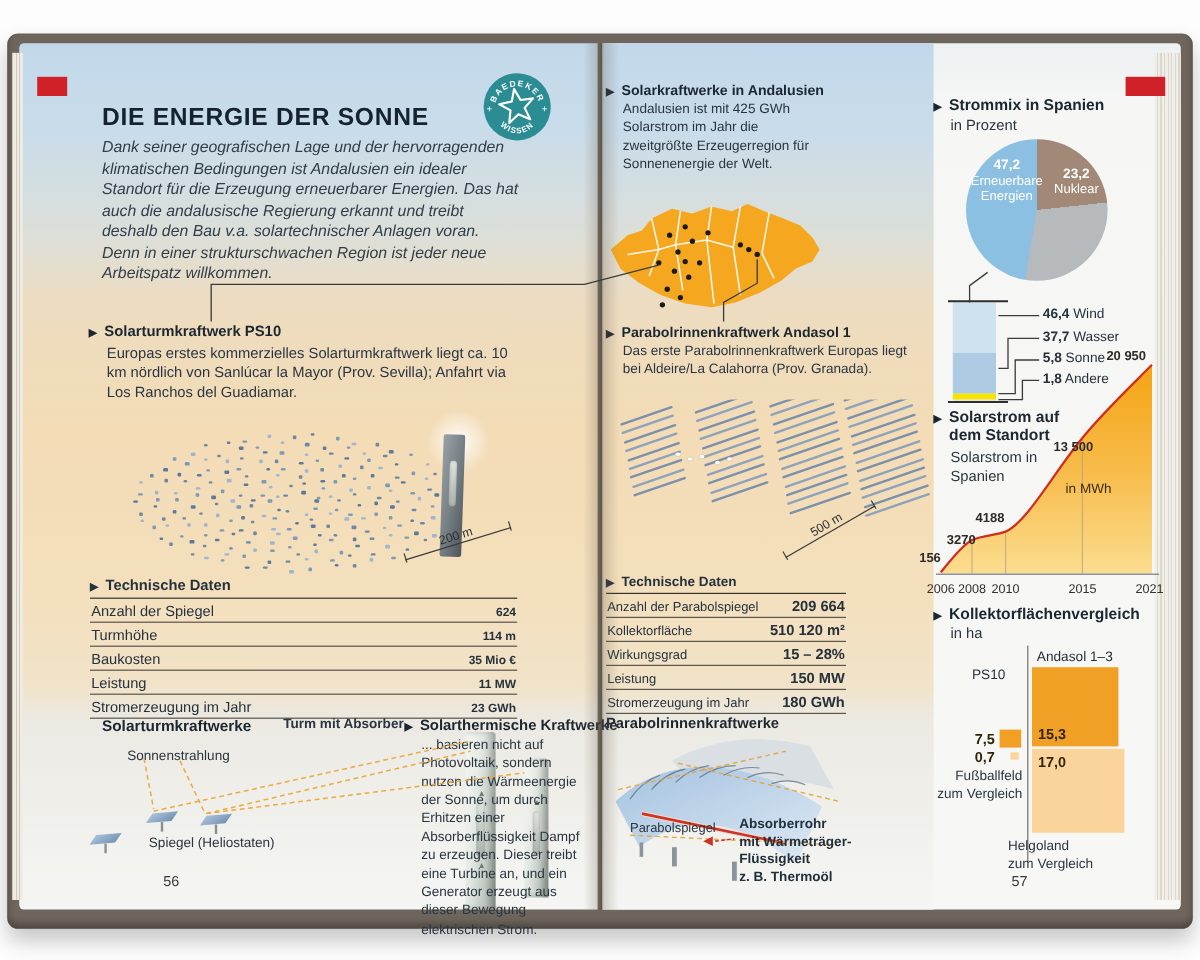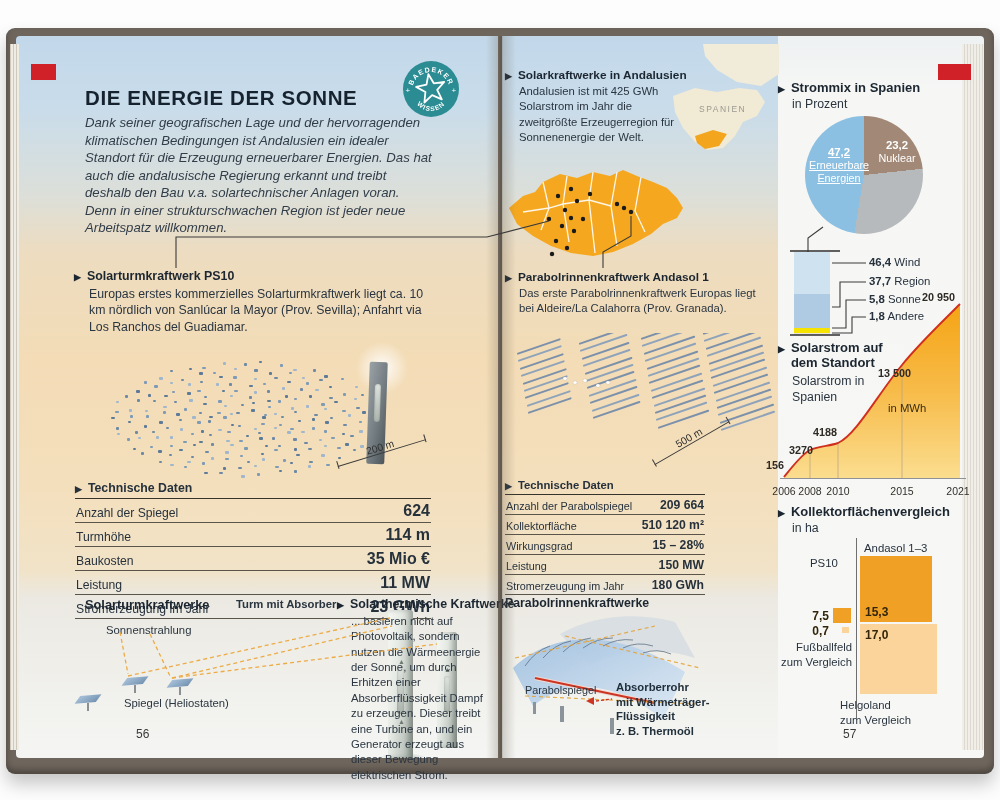--- a/index.html
+++ b/index.html
@@ -34,21 +34,21 @@
   .body-txt{font-size:12.3px;line-height:1.33;color:#2a3540;}
   .small-txt{font-size:11.3px;line-height:1.36;color:#2a3540;}
   .lbl{font-size:11.3px;color:#2a3540;}
   
   .ttable{color:#26313c;}
   .thead{display:flex;gap:6px;align-items:baseline;font-weight:bold;font-size:12.3px;
          padding-bottom:3px;border-bottom:1.6px solid #36322c;}
   .trow{display:flex;justify-content:space-between;align-items:flex-end;
         border-bottom:1.1px solid #5a544a;padding:3px 1px 2px 1px;}
   .trow .lab{font-size:12.2px;}
-  .trow .val{font-weight:bold;font-size:16px;}
+  .trow .val{font-weight:bold;font-size:10px;}
   .ttable.cond .trow .lab{font-size:10.8px;}
   .ttable.cond .trow .val{font-size:12.2px;}
   
   #helio-field{left:85px;top:348px;width:310px;height:138px;overflow:hidden;}
   .hdot{position:absolute;width:3.4px;height:2.4px;border-radius:1px;}
   #andasol-field{left:515px;top:333px;width:260px;height:142px;overflow:hidden;}
   .arow{position:absolute;height:1.8px;border-radius:1px;transform:rotate(-19deg);transform-origin:left center;}
   .adot{position:absolute;width:4px;height:3px;background:#fff;border-radius:50%;box-shadow:0 0 1px #999;}
   
   .tower-big{border-radius:3px 3px 0 0;
@@ -414,28 +414,20 @@
     <span>Solarthermische Kraftwerke</span>
   </div>
   <div class="ab small-txt" style="left:351px;top:614px;width:132px;">... basieren nicht auf Photovoltaik, sondern nutzen die Wärmeenergie der Sonne, um durch Erhitzen einer Absorberflüssigkeit Dampf zu erzeugen. Dieser treibt eine Turbine an, und ein Generator erzeugt aus dieser Bewegung elektrischen Strom.</div>
 
   <div class="ab sec-head" style="left:505px;top:68px;font-size:11.8px;">
     <span class="arr">▶</span>
     <span>Solarkraftwerke in Andalusien</span>
   </div>
   <div class="ab small-txt" style="left:519px;top:84px;width:160px;">Andalusien ist mit 425 GWh Solarstrom im Jahr die zweitgrößte Erzeugerregion für Sonnenenergie der Welt.</div>
 
-  <div class="ab" style="left:665px;top:44px;width:118px;height:126px;">
-    <svg width="118" height="126" viewBox="0 0 118 126">
-      <path d="M38,0 L114,0 L114,30 L96,42 L72,38 L52,26 L40,12 Z" fill="#f1ecd9"></path>
-      <path d="M8,52 L30,44 L52,48 L74,44 L92,46 L100,58 L92,72 L78,78 L70,92 L58,104 L42,106 L30,98 L18,84 L10,68 Z" fill="#f1ead5"></path>
-      <path d="M30,92 L48,86 L62,90 L54,102 L40,105 L32,99 Z" fill="#f2a51d"></path>
-      <text x="34" y="68" font-size="8.5" letter-spacing="1.5" fill="#9b9a90">SPANIEN</text>
-    </svg>
-  </div>
 
   <div class="ab" style="left:505px;top:156px;width:186px;height:114px;">
     <svg width="186" height="114" viewBox="0 0 186 114">
       <path d="M4,52 L18,40 L30,36 L38,26 L55,18 L72,22 L88,16 L105,20 L118,14 L132,20 L148,26 L162,32 L172,42 L178,52 L172,62 L158,68 L146,78 L128,88 L108,96 L88,100 L66,97 L46,90 L28,80 L12,68 Z" fill="#f5a81f"></path>
       <g stroke="#fdf6e8" stroke-width="1.3" fill="none">
         <path d="M38,26 L44,52 L36,74"></path>
         <path d="M62,20 L58,48 L64,86"></path>
         <path d="M88,16 L84,44 L90,97"></path>
         <path d="M112,16 L106,50 L112,90"></path>
         <path d="M136,21 L130,55 L140,76"></path>
@@ -592,41 +584,41 @@
 z. B. Thermoöl</div>
   <div class="ab pgnum" style="left:843px;top:727px;">57</div>
 
   <div class="ab side-head" style="left:778px;top:80px;">
     <span class="arr">▶</span>
     <span>Strommix in Spanien</span>
   </div>
   <div class="ab side-sub" style="left:792px;top:97px;">in Prozent</div>
 
   <div class="ab pie" style="left:805px;top:116px;width:118px;height:118px;"></div>
-  <div class="ab pie-lab" style="left:800px;top:146px;width:78px;text-decoration:underline;">
+  <div class="ab pie-lab" style="left:800px;top:132px;width:78px;">
     <div class="num">47,2</div>
     <div class="prel">Erneuerbare
 Energien</div>
   </div>
   <div class="ab pie-lab" style="left:866px;top:139px;width:62px;">
     <div class="num">23,2</div>
     <div>Nuklear</div>
   </div>
 
   <div class="ab" style="left:794px;top:252px;width:36px;height:83px;">
     <div style="height:42px;background:#cfe2f0;"></div>
     <div style="height:34px;background:#aecbe3;"></div>
     <div style="height:5px;background:#f6e400;"></div>
     <div style="height:2px;background:#e8e4da;"></div>
   </div>
   <div class="ab seg-lab" style="left:869px;top:256px;">
     <span class="num">46,4</span> <span>Wind</span>
   </div>
   <div class="ab seg-lab" style="left:869px;top:275px;">
-    <span class="num">37,7</span> <span>Region</span>
+    <span class="num">37,7</span> <span>Wasser</span>
   </div>
   <div class="ab seg-lab" style="left:869px;top:293px;">
     <span class="num">5,8</span> <span>Sonne</span>
   </div>
   <div class="ab seg-lab" style="left:869px;top:310px;">
     <span class="num">1,8</span> <span>Andere</span>
   </div>
 
   <div class="ab" style="left:778px;top:298px;width:190px;height:186px;">
     <svg width="190" height="186" viewBox="0 0 190 186">

